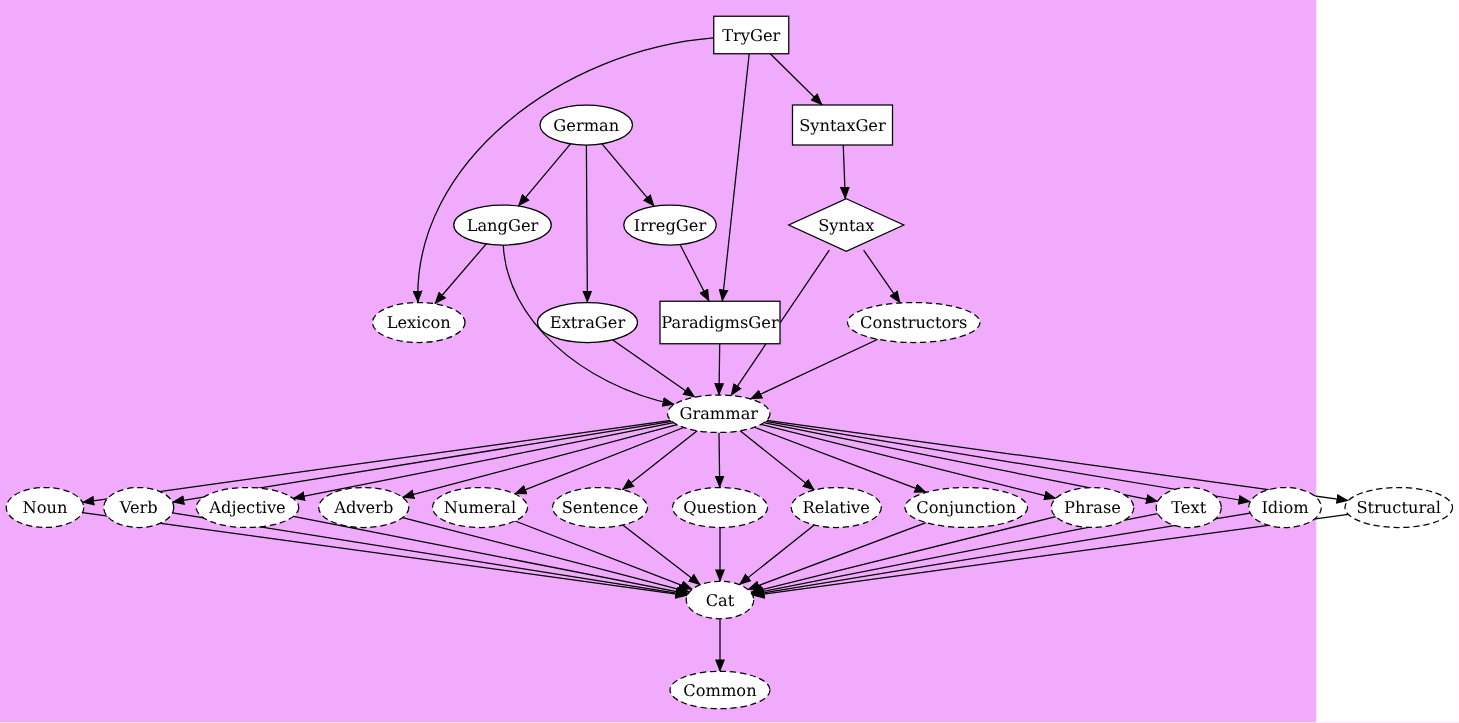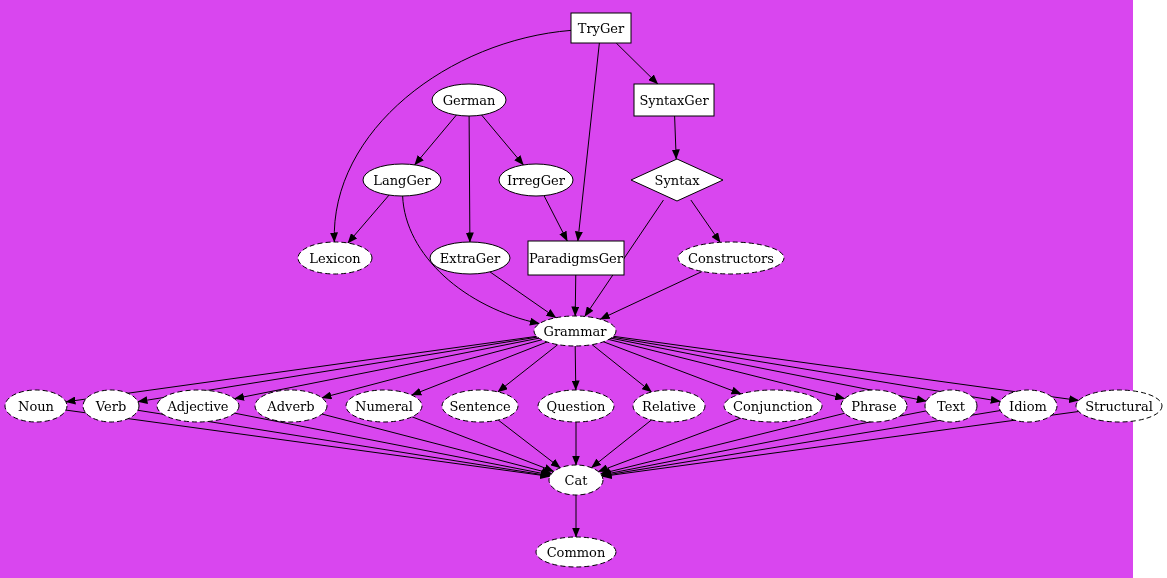--- a/index.html
+++ b/index.html
@@ -1,20 +1,20 @@
 <!DOCTYPE html>
 <html><head>
 <meta charset="utf-8">
 <style>
   html, body { margin: 0; padding: 0; background: #ffffff; }
   .canvas {
     position: relative;
-    width: 1133px;
+    width: 1053px;
     height: 578px;
-    background: #d946ef;
+    background: #f0abfc;
     font-family: "DejaVu Serif", serif;
   }
   svg text {
     font-family: "DejaVu Serif", serif;
   }
 </style>
 </head>
 <body>
 
 <div class="canvas"><svg viewBox="0 0 1167 578" width="1167" height="578">

